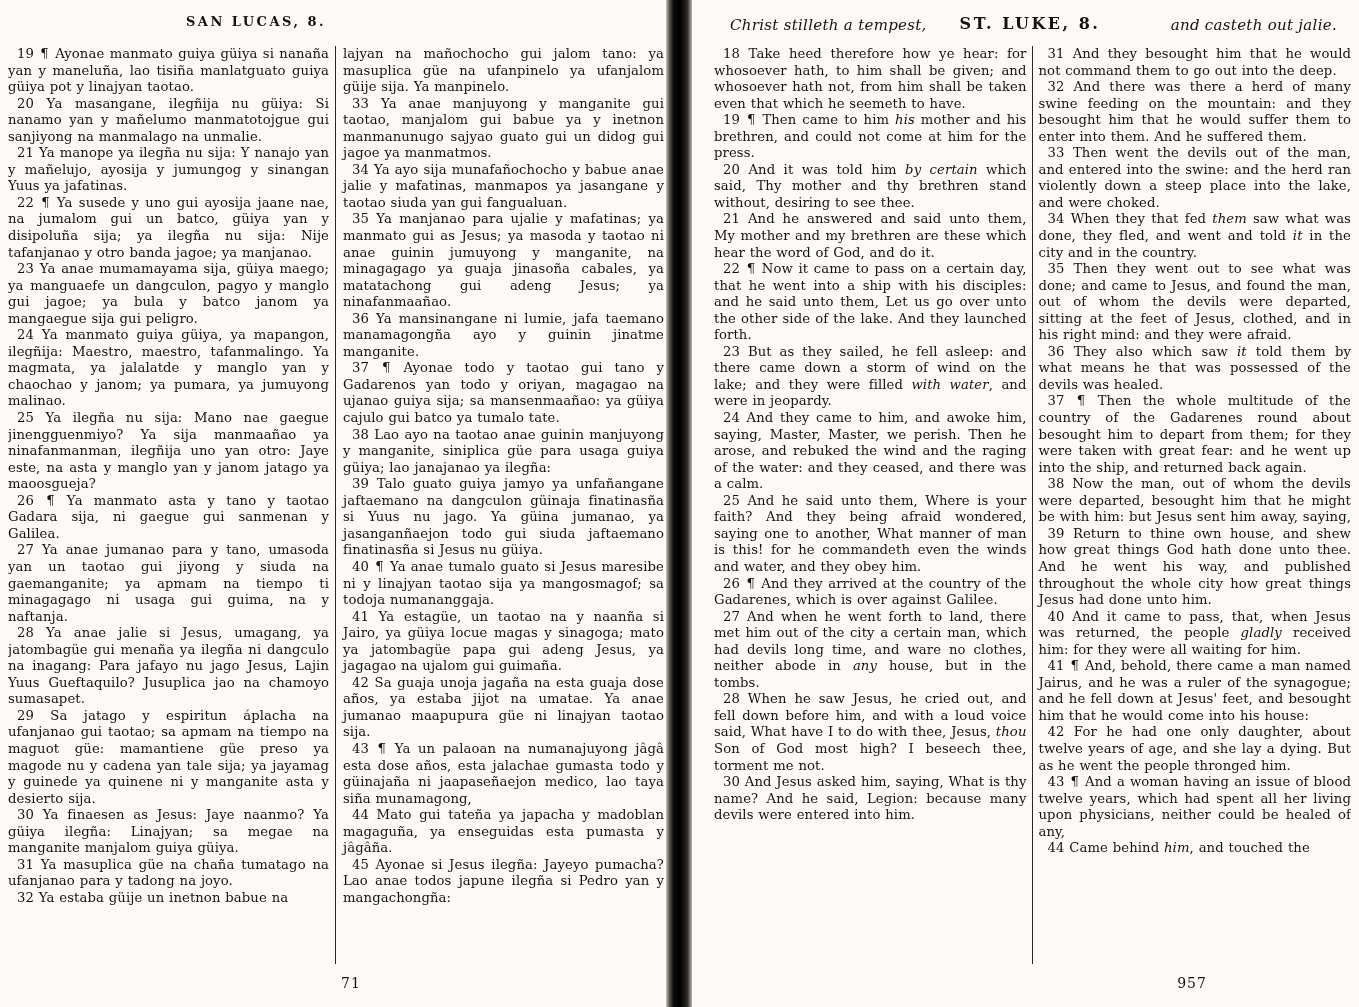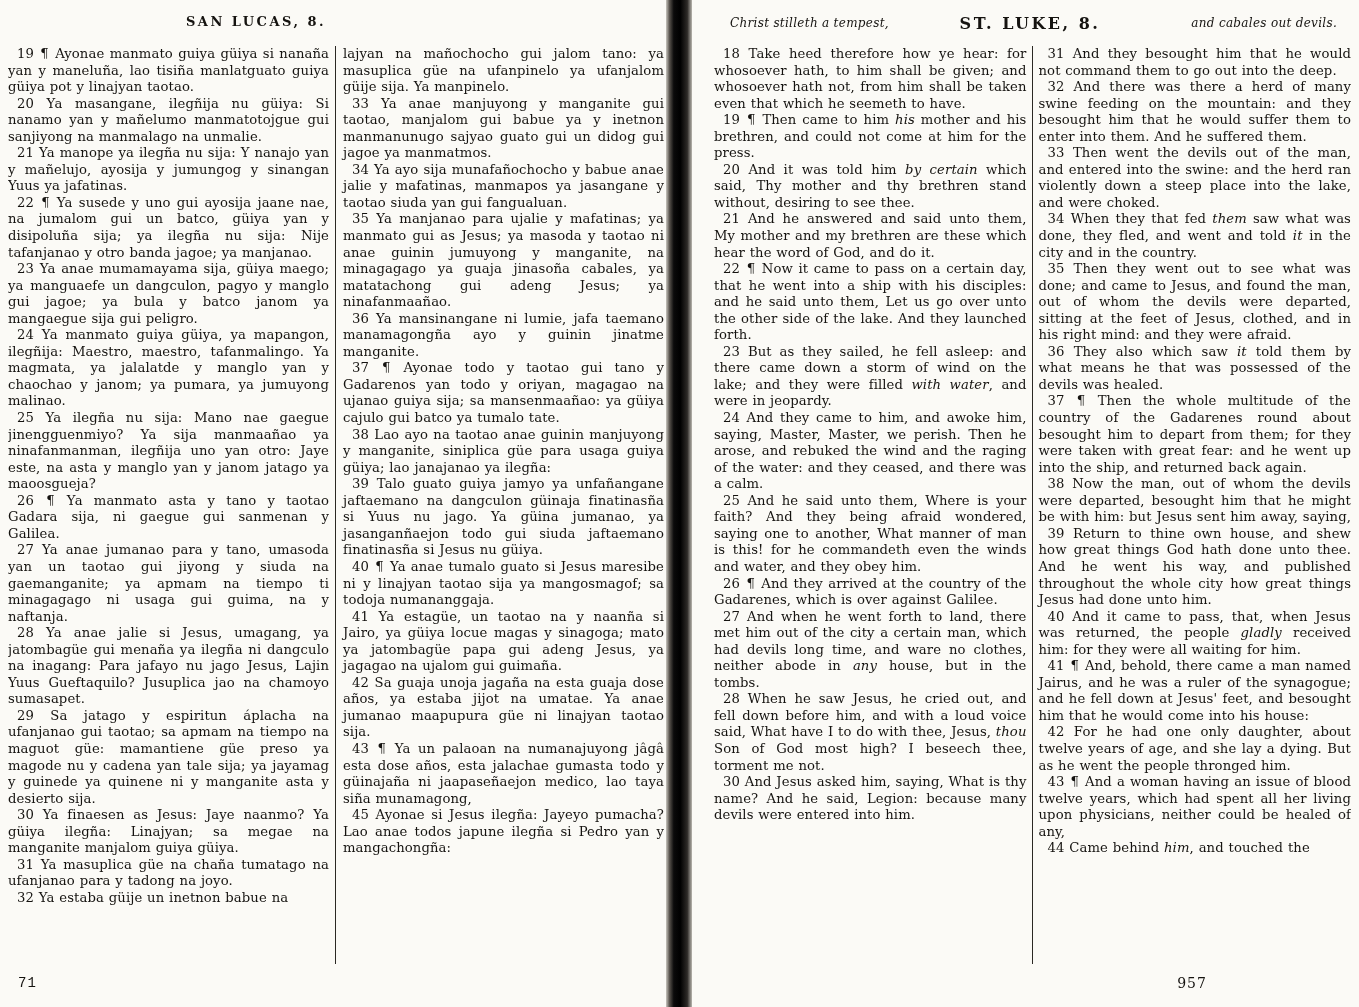--- a/index.html
+++ b/index.html
@@ -16,21 +16,21 @@
     position:absolute; top:0; left:666px; width:26px; height:1007px;
     background:linear-gradient(90deg,#c9c6bf 0%,#55504a 14%,#0a0a0a 30%,#000 55%,#2e2b28 82%,#b9b6af 100%);
   }
 
   .running-head { position:absolute; top:14px; height:24px; font-size:15px; white-space:nowrap; }
   .head-center-left {
     left:0; width:512px; text-align:center;
     font-weight:bold; letter-spacing:2.5px; font-size:13px;
   }
   .head-flex { left:0; width:665px; }
-  .head-italic { font-style:italic; font-size:12px; letter-spacing:0.3px; position:absolute; top:2px; }
+  .head-italic { font-style:italic; font-size:15px; letter-spacing:0.3px; position:absolute; top:2px; }
   .head-italic.lft { left:36px; }
   .head-italic.rgt { right:22px; }
   .head-title {
     position:absolute; top:0; left:0; width:672px; text-align:center;
     font-weight:bold; letter-spacing:2.5px; font-size:16px;
   }
 
   .cols { position:absolute; top:46px; display:flex; }
   .page-left  .cols { left:8px;  width:656px; }
   .page-right .cols { left:20px; width:637px; }
@@ -46,21 +46,21 @@
   p.verse {
     margin:0; text-align:justify; text-indent:9px;
     font-size:13.2px; line-height:16.55px;
     letter-spacing:0.1px; word-spacing:0.5px;
   }
   p.verse.cont { text-indent:0; }
   .vn { white-space:nowrap; }
   .pilcrow { padding:0 1px; }
 
   .folio { position:absolute; bottom:16px; font-size:14px; letter-spacing:1px; }
-  .page-left  .folio { left:18px;  width:640px; text-align:left;font-family:Liberation Mono, monospace; }
+  .page-left  .folio { left:31px;  width:640px; text-align:center; }
   .page-right .folio { left:348px; width:300px; text-align:center; }
 
   i { font-style:italic; }
 </style>
 </head>
 <body>
 
 <div class="page page-left">
   <div class="running-head head-center-left">SAN LUCAS, 8.</div>
   <div class="cols">
@@ -86,33 +86,34 @@
         <p class="verse"><span class="vn">34 </span>Ya ayo sija munafañochocho y babue anae jalie y mafatinas, manmapos ya jasangane y taotao siuda yan gui fangualuan.</p>
         <p class="verse"><span class="vn">35 </span>Ya manjanao para ujalie y mafatinas; ya manmato gui as Jesus; ya masoda y taotao ni anae guinin jumuyong y manganite, na minagagago ya guaja jinasoña cabales, ya matatachong gui adeng Jesus; ya ninafanmaañao.</p>
         <p class="verse"><span class="vn">36 </span>Ya mansinangane ni lumie, jafa taemano manamagongña ayo y guinin jinatme manganite.</p>
         <p class="verse"><span class="vn">37 </span><span class="pilcrow">¶ </span>Ayonae todo y taotao gui tano y Gadarenos yan todo y oriyan, magagao na ujanao guiya sija; sa mansenmaañao: ya güiya cajulo gui batco ya tumalo tate.</p>
         <p class="verse"><span class="vn">38 </span>Lao ayo na taotao anae guinin manjuyong y manganite, siniplica güe para usaga guiya güiya; lao janajanao ya ilegña:</p>
         <p class="verse"><span class="vn">39 </span>Talo guato guiya jamyo ya unfañangane jaftaemano na dangculon güinaja finatinasña si Yuus nu jago.  Ya güina jumanao, ya jasanganñaejon todo gui siuda jaftaemano finatinasña si Jesus nu güiya.</p>
         <p class="verse"><span class="vn">40 </span><span class="pilcrow">¶ </span>Ya anae tumalo guato si Jesus maresibe ni y linajyan taotao sija ya mangosmagof; sa todoja numananggaja.</p>
         <p class="verse"><span class="vn">41 </span>Ya estagüe, un taotao na y naanña si Jairo, ya güiya locue magas y sinagoga; mato ya jatombagüe papa gui adeng Jesus, ya jagagao na ujalom gui guimaña.</p>
         <p class="verse"><span class="vn">42 </span>Sa guaja unoja jagaña na esta guaja dose años, ya estaba jijot na umatae.  Ya anae jumanao maapupura güe ni linajyan taotao sija.</p>
         <p class="verse"><span class="vn">43 </span><span class="pilcrow">¶ </span>Ya un palaoan na numanajuyong jâgâ esta dose años, esta jalachae gumasta todo y güinajaña ni jaapaseñaejon medico, lao taya siña munamagong,</p>
+        <p class="verse"><span class="vn">44 </span>Mato gui tateña ya japacha y madoblan magaguña, ya enseguidas esta pumasta y jâgâña.</p>
         <p class="verse"><span class="vn">45 </span>Ayonae si Jesus ilegña: Jayeyo pumacha?  Lao anae todos japune ilegña si Pedro yan y mangachongña:</p>
       </div>
   </div>
   <div class="folio">71</div>
 </div>
 
 <div class="gutter"></div>
 
 <div class="page page-right">
   <div class="running-head head-flex">
     <span class="head-italic lft">Christ stilleth a tempest,</span>
     <span class="head-title">ST. LUKE, 8.</span>
-    <span class="head-italic rgt">and cabales out devils.</span>
+    <span class="head-italic rgt">and casteth out jalie.</span>
   </div>
   <div class="cols">
     <div class="col">
         <p class="verse"><span class="vn">18 </span>Take heed therefore how ye hear: for whosoever hath, to him shall be given; and whosoever hath not, from him shall be taken even that which he seemeth to have.</p>
         <p class="verse"><span class="vn">19 </span><span class="pilcrow">¶ </span>Then came to him <i>his</i> mother and his brethren, and could not come at him for the press.</p>
         <p class="verse"><span class="vn">20 </span>And it was told him <i>by certain</i> which said, Thy mother and thy brethren stand without, desiring to see thee.</p>
         <p class="verse"><span class="vn">21 </span>And he answered and said unto them, My mother and my brethren are these which hear the word of God, and do it.</p>
         <p class="verse"><span class="vn">22 </span><span class="pilcrow">¶ </span>Now it came to pass on a certain day, that he went into a ship with his disciples: and he said unto them, Let us go over unto the other side of the lake.  And they launched forth.</p>
         <p class="verse"><span class="vn">23 </span>But as they sailed, he fell asleep: and there came down a storm of wind on the lake; and they were filled <i>with water</i>, and were in jeopardy.</p>
         <p class="verse"><span class="vn">24 </span>And they came to him, and awoke him, saying, Master, Master, we perish.  Then he arose, and rebuked the wind and the raging of the water: and they ceased, and there was a calm.</p>

